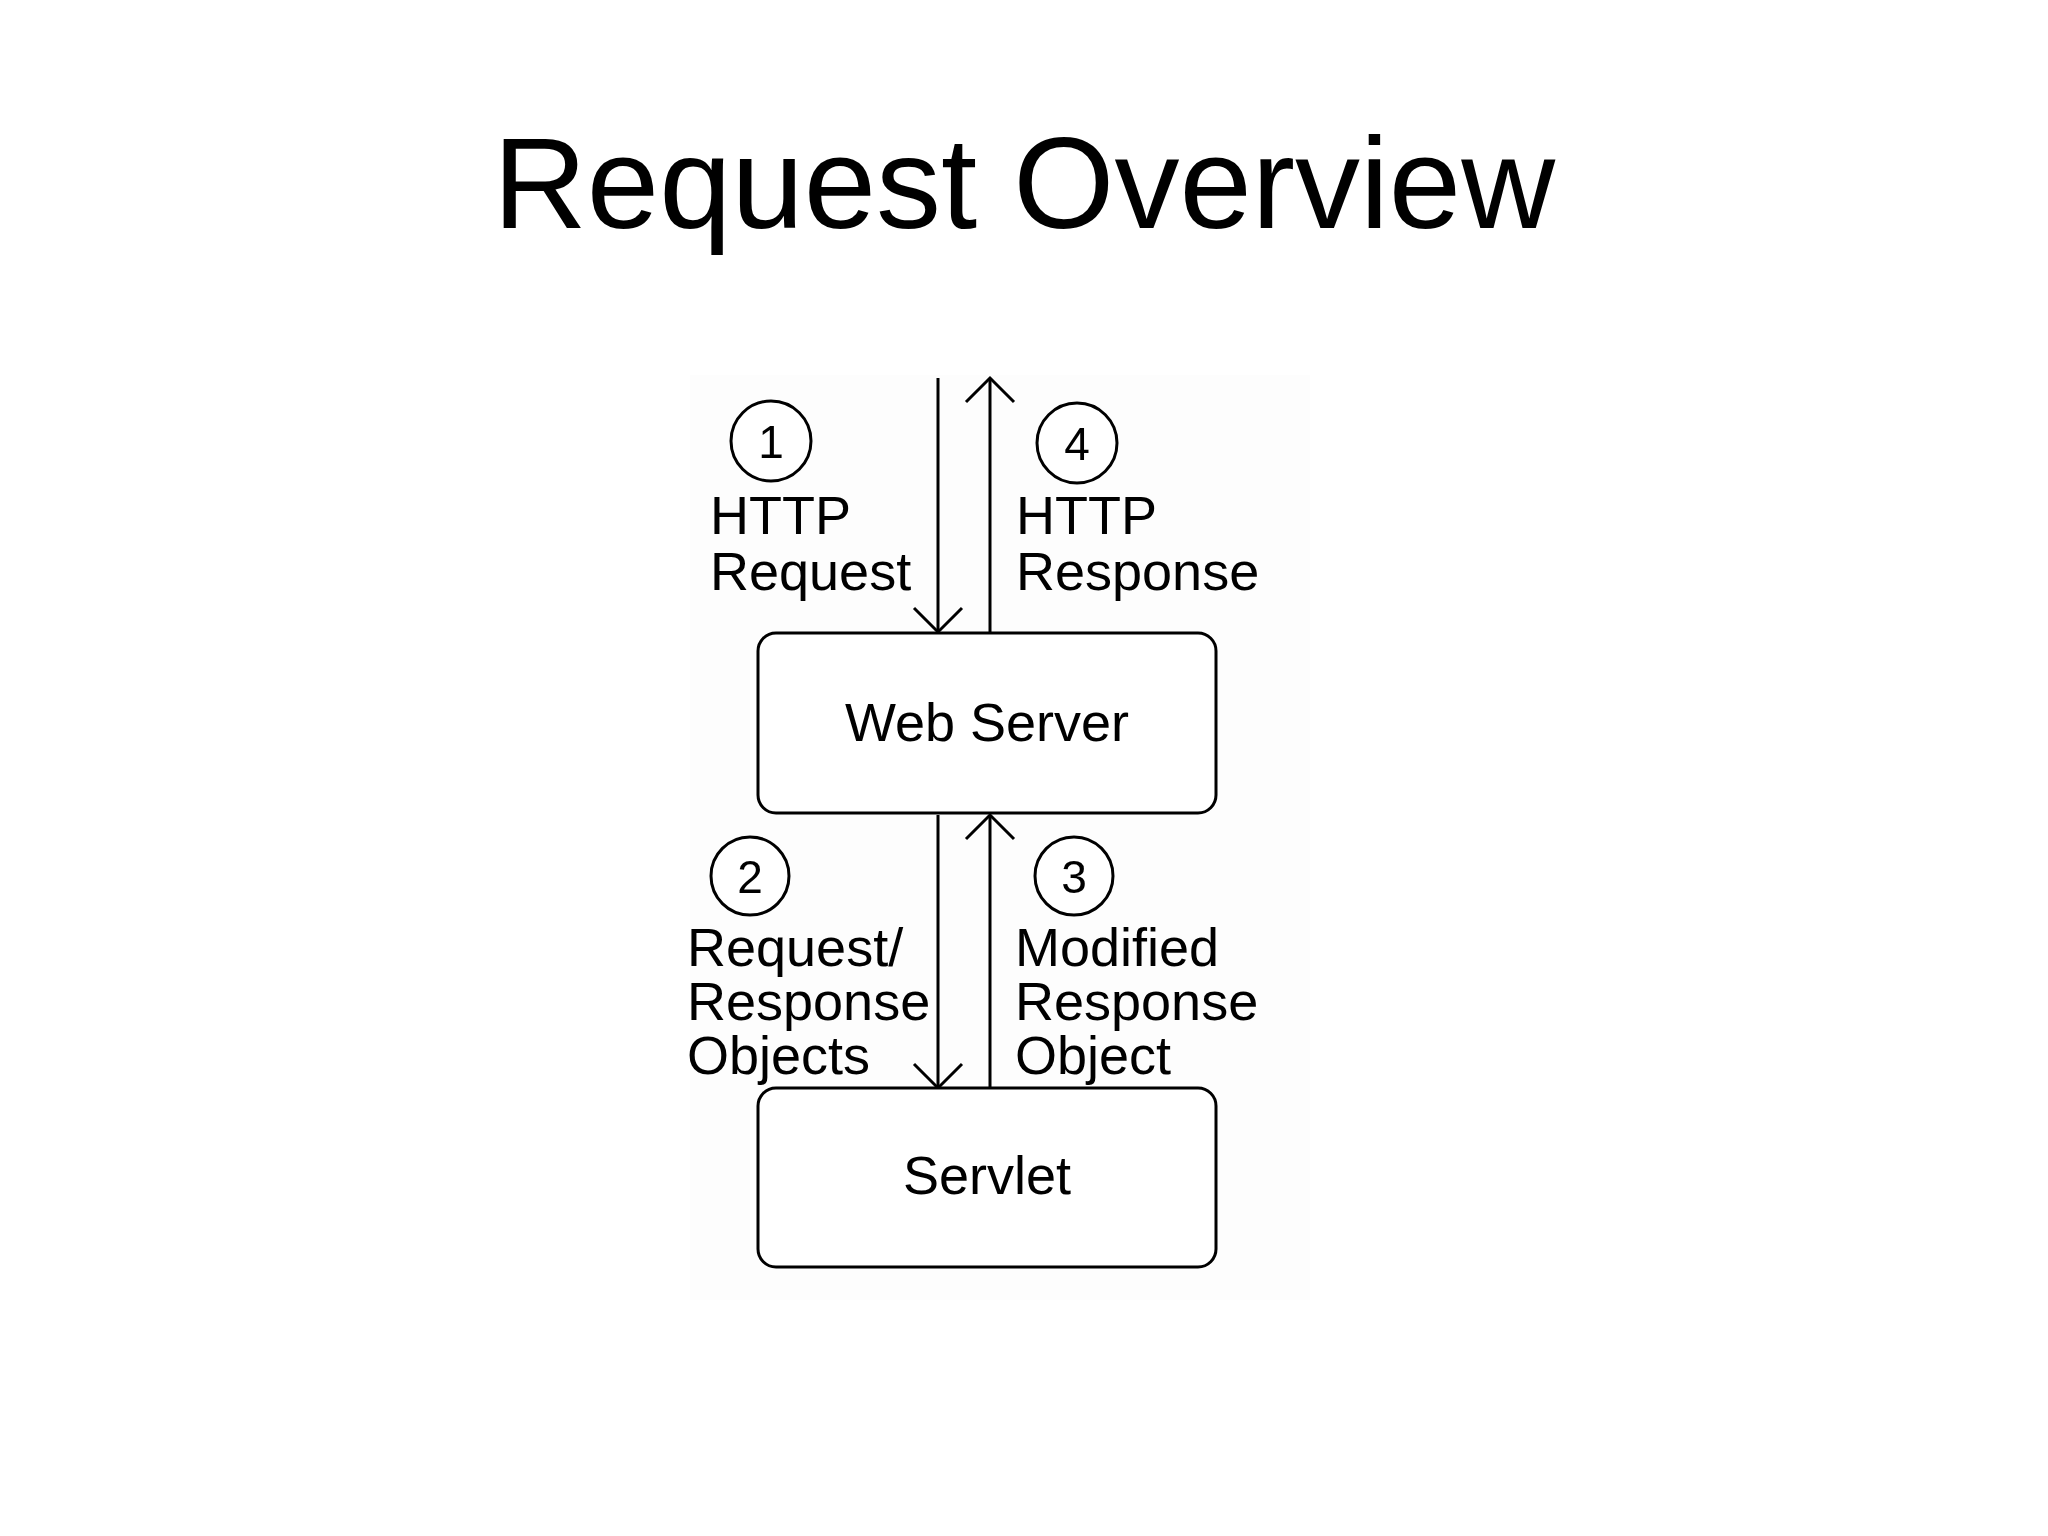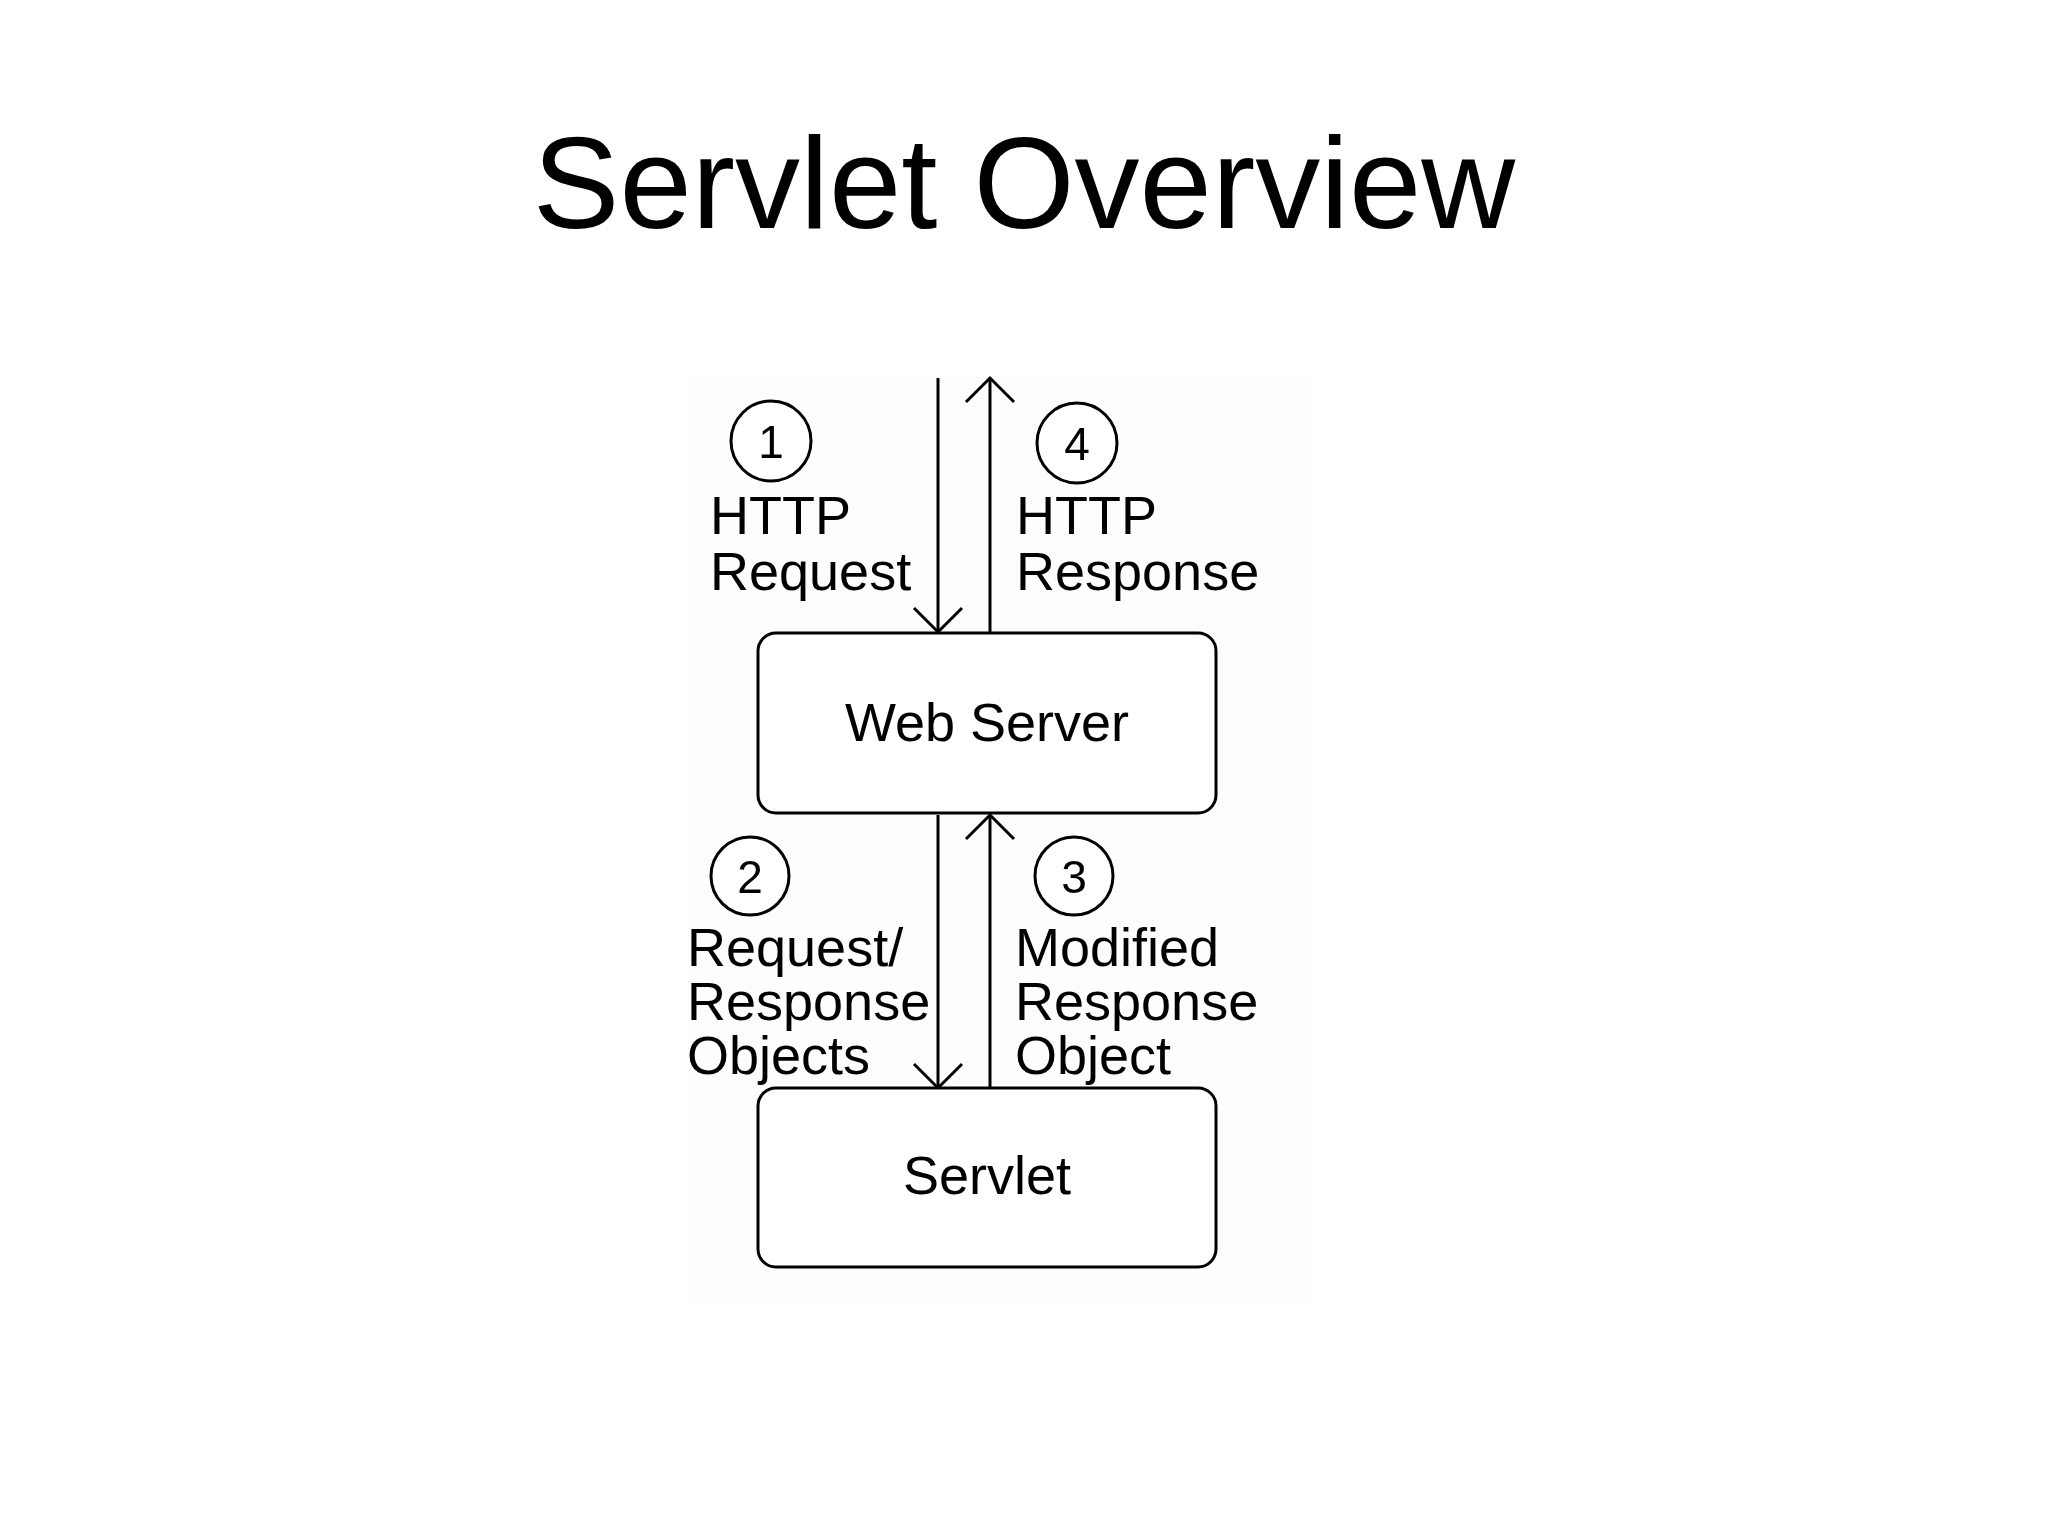--- a/index.html
+++ b/index.html
@@ -71,21 +71,21 @@
   }
   .bitmap-bg {
     fill: #fdfdfd;
   }
 </style>
 </head>
 <body>
 
 <div class="slide">
 
-  <h1 class="slide-title">Servlet Overview</h1>
+  <h1 class="slide-title">Request Overview</h1>
 
   <svg class="diagram-svg" viewBox="0 0 2048 1536">
 
     <rect class="bitmap-bg" x="690" y="375" width="620" height="925"></rect>
 
     <g>
       <line class="ink-line" x1="938" y1="378" x2="938" y2="630"></line>
       <path class="ink-line" d="M914,608 L938,632 L962,608"></path>
     </g>
     <g>

